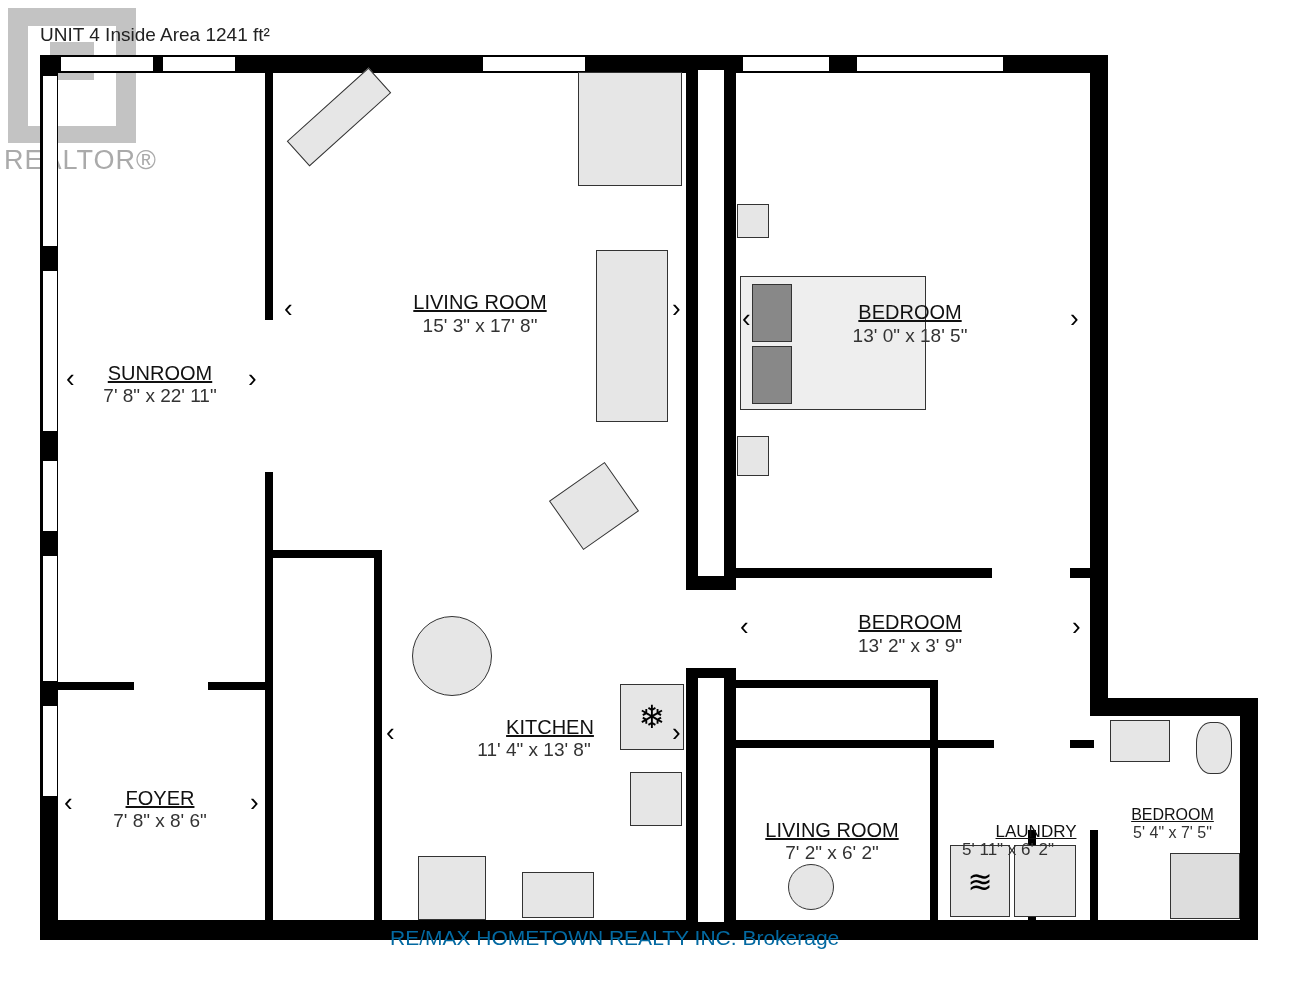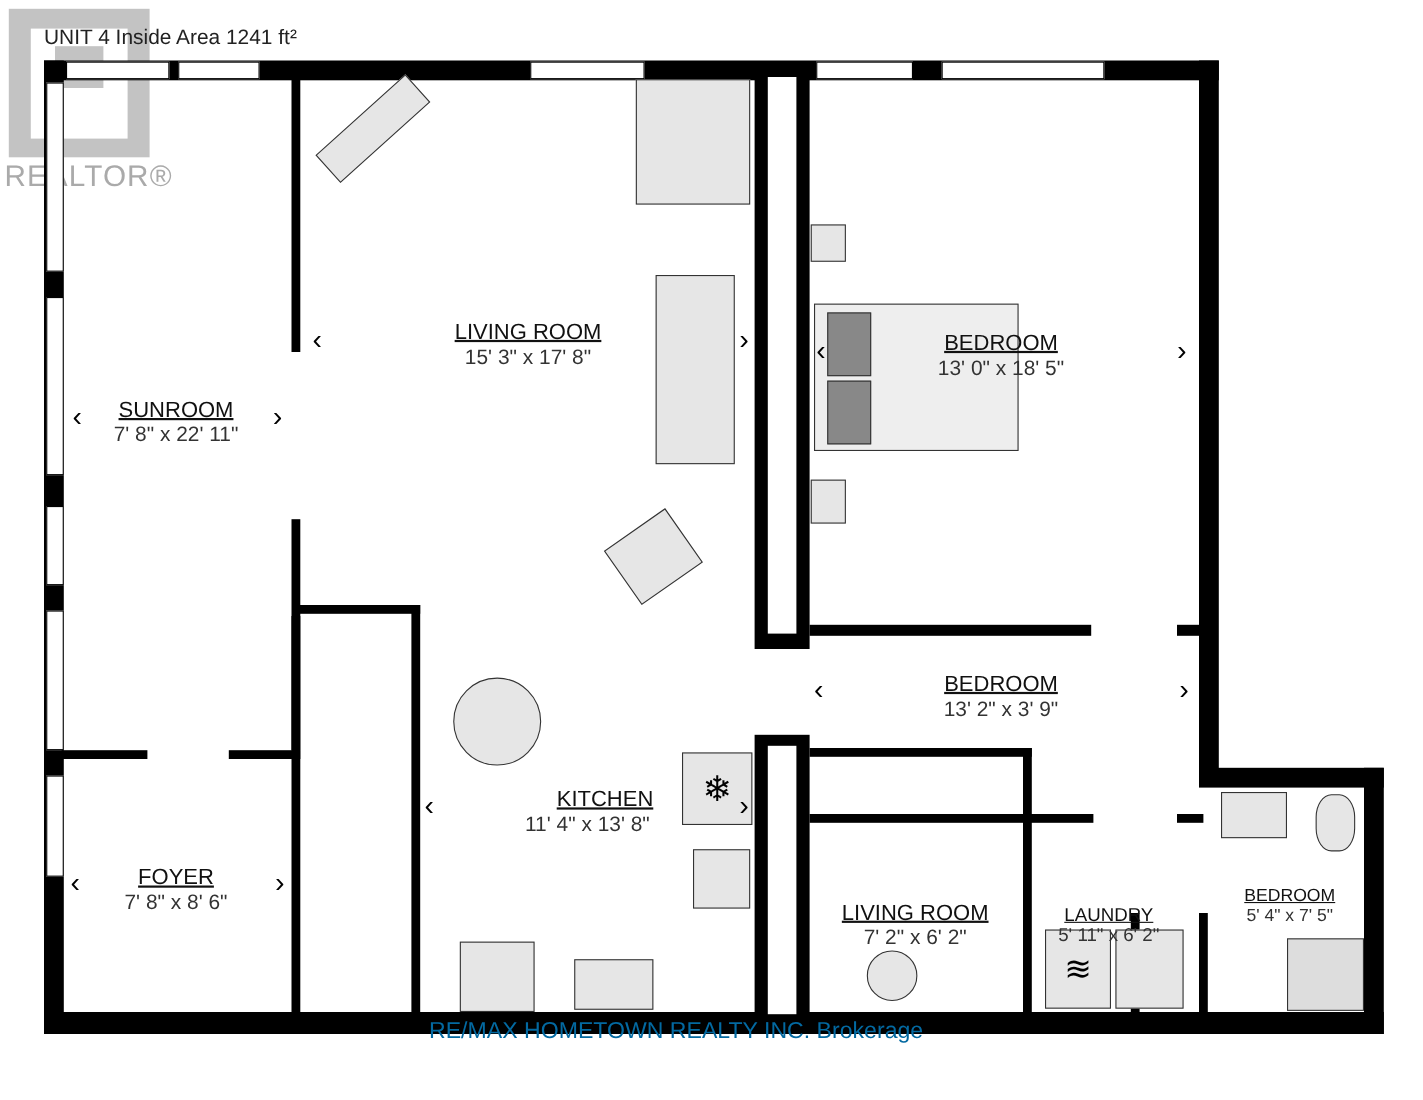--- a/index.html
+++ b/index.html
@@ -93,21 +93,21 @@
 <div class="room-label" style="left:60px;top:363px;width:200px;">SUNROOM</div>
 <div class="room-dims" style="left:60px;top:386px;width:200px;">7' 8" x 22' 11"</div>
 <div class="room-label" style="left:810px;top:612px;width:200px;">BEDROOM</div>
 <div class="room-dims" style="left:810px;top:636px;width:200px;">13' 2" x 3' 9"</div>
 <div class="room-label" style="left:450px;top:717px;width:200px;">KITCHEN</div>
 <div class="room-dims" style="left:434px;top:740px;width:200px;">11' 4" x 13' 8"</div>
 <div class="room-label" style="left:60px;top:788px;width:200px;">FOYER</div>
 <div class="room-dims" style="left:60px;top:811px;width:200px;">7' 8" x 8' 6"</div>
 <div class="room-label" style="left:732px;top:820px;width:200px;">LIVING ROOM</div>
 <div class="room-dims" style="left:732px;top:843px;width:200px;">7' 2" x 6' 2"</div>
-<div class="room-label" style="left:938px;top:822px;width:140px;font-size:17px;">LAUNDRY</div>
+<div class="room-label" style="left:938px;top:822px;width:140px;font-size:17px;padding-left:28px;">LAUNDRY</div>
 <div class="room-dims" style="left:938px;top:840px;width:140px;font-size:17px;">5' 11" x 6' 2"</div>
 <div class="room-label" style="left:1100px;top:805px;width:145px;font-size:16px;">BEDROOM</div>
 <div class="room-dims" style="left:1100px;top:823px;width:145px;font-size:16px;">5' 4" x 7' 5"</div>
 
 <div class="arrow" style="left:66px;top:370px;font-size:26px;">‹</div>
 <div class="arrow" style="left:248px;top:370px;font-size:26px;">›</div>
 <div class="arrow" style="left:284px;top:300px;font-size:26px;">‹</div>
 <div class="arrow" style="left:672px;top:300px;font-size:26px;">›</div>
 <div class="arrow" style="left:742px;top:310px;font-size:26px;">‹</div>
 <div class="arrow" style="left:1070px;top:310px;font-size:26px;">›</div>

